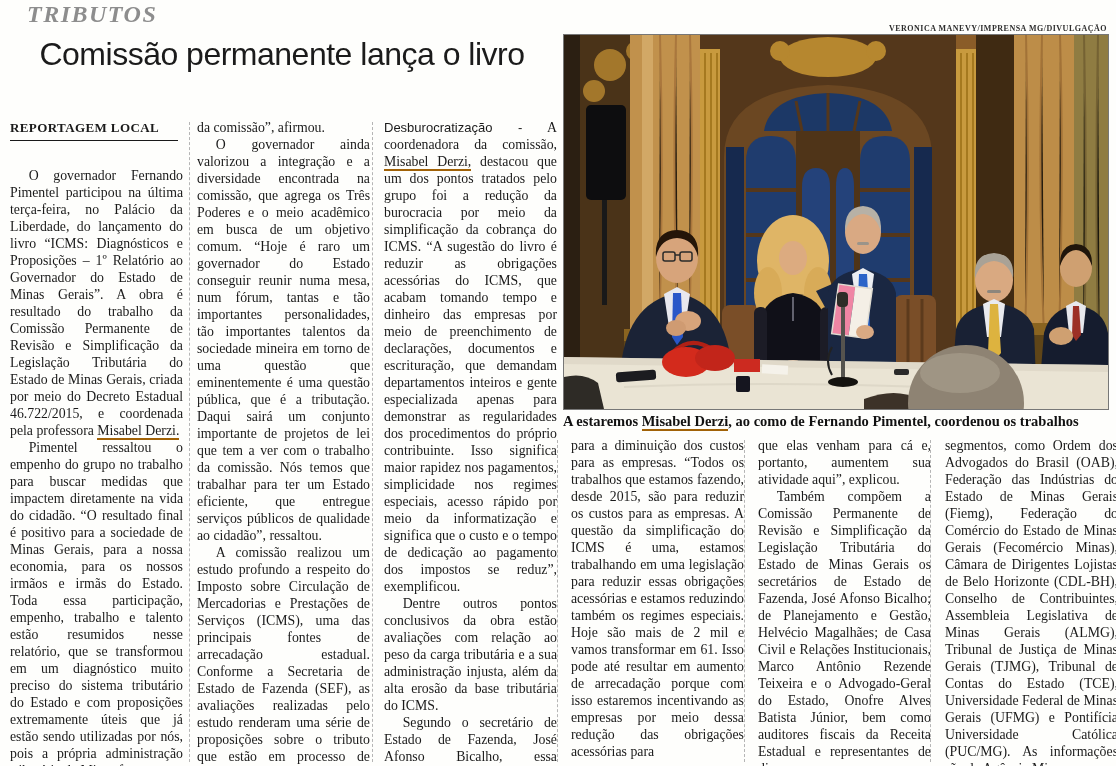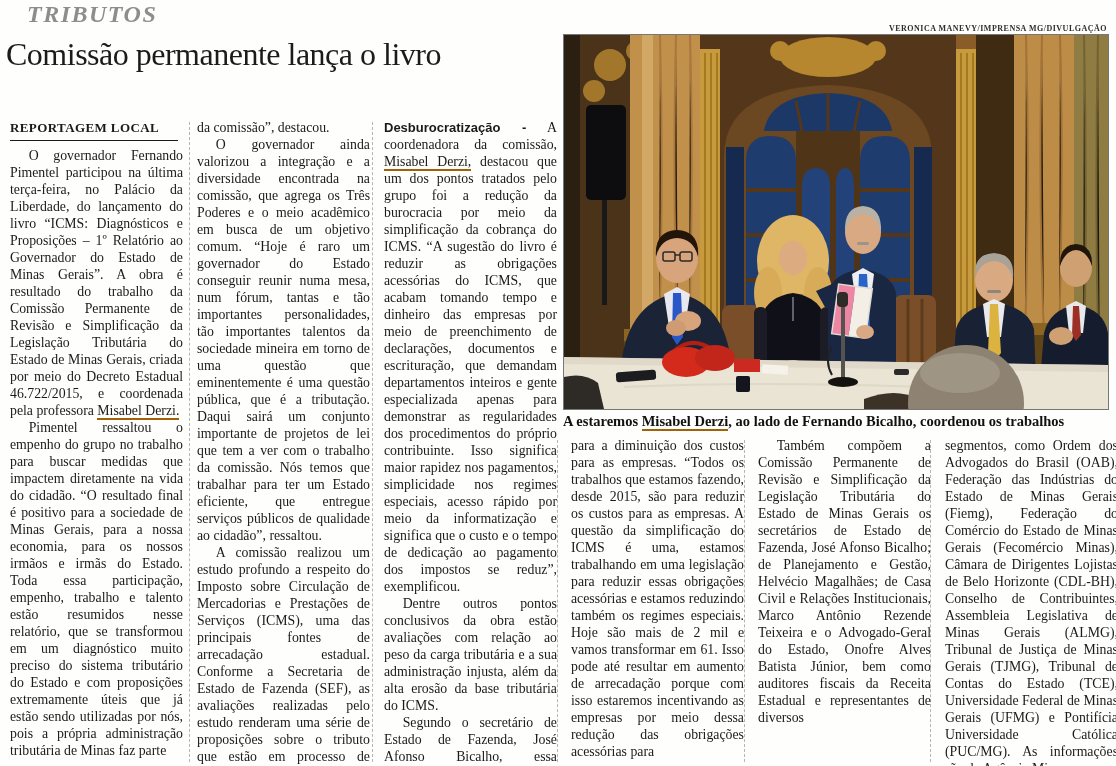--- a/index.html
+++ b/index.html
@@ -10,46 +10,47 @@
     color:#1a1a1a;
   }
   .section-label{
     position:absolute;left:27px;top:1px;
     font-family:"Liberation Serif", serif;
     font-style:italic;font-weight:bold;
     font-size:24px;letter-spacing:1.5px;color:#8d8d8d;
   }
   .headline{
     position:absolute;left:6px;top:36px;width:552px;
-    font-family:Liberation Serif, serif;
+    text-align:center;
+    font-family:Liberation Sans, sans-serif;
     font-weight:400;font-size:32px;line-height:37px;
     color:#1b1b1b;letter-spacing:-0.5px;
   }
   .kicker{
     display:block;
     font-weight:bold;font-size:13px;letter-spacing:0.4px;
     border-bottom:1.5px solid #1a1a1a;
-    padding-bottom:4px;margin-bottom:6px;width:168px;
+    padding-bottom:4px;margin-bottom:26px;width:168px;
   }
   .text-cols{
     position:absolute;display:flex;
   }
   .text-cols.left{left:10px;top:119px;width:548px;height:647px;gap:14px;}
   .text-cols.bottom{left:563px;top:437px;width:548px;height:329px;gap:14px;margin-left:8px;}
   .col{
     width:173px;height:100%;overflow:hidden;
     text-align:justify;
     font-size:13.8px;line-height:17px;
     hyphens:auto;-webkit-hyphens:auto;
   }
   .col p{margin:0;text-indent:1.35em;}
   .col p.no-indent{text-indent:0;}
   .lead-bold{
     font-family:"Liberation Sans", sans-serif;
-    font-weight:bold;font-size:13px;
+    font-weight:normal;font-size:13px;
   }
   .red-underline{border-bottom:2px solid #a16207;}
   .divider{
     position:absolute;width:0;border-left:1px dashed #b5b5b5;
   }
   .photo-credit{
     position:absolute;left:563px;top:24px;width:544px;
     text-align:right;
     font-weight:bold;font-size:8px;letter-spacing:0.5px;color:#2e2e2e;
   }
@@ -73,21 +74,21 @@
   <span>Comissão permanente lança o livro</span><br>
 </div>
 
 <div class="text-cols left">
   <div class="col">
     <span class="kicker">REPORTAGEM LOCAL</span>
     <p><span>O governador Fernando Pimentel participou na última terça-feira, no Palácio da Liberdade, do lançamento do livro “ICMS: Diagnósticos e Proposições – 1º Relatório ao Governador do Estado de Minas Gerais”. A obra é resultado do trabalho da Comissão Permanente de Revisão e Simplificação da Legislação Tributária do Estado de Minas Gerais, criada por meio do Decreto Estadual 46.722/2015, e coordenada pela professora </span><span class="red-underline">Misabel Derzi.</span></p>
     <p>Pimentel ressaltou o empenho do grupo no trabalho para buscar medidas que impactem diretamente na vida do cidadão. “O resultado final é positivo para a sociedade de Minas Gerais, para a nossa economia, para os nossos irmãos e irmãs do Estado. Toda essa participação, empenho, trabalho e talento estão resumidos nesse relatório, que se transformou em um diagnóstico muito preciso do sistema tributário do Estado e com proposições extremamente úteis que já estão sendo utilizadas por nós, pois a própria administração tributária de Minas faz parte</p>
   </div>
   <div class="col">
-    <p class="no-indent">da comissão”, destacou.</p>
+    <p class="no-indent">da comissão”, afirmou.</p>
     <p>O governador ainda valorizou a integração e a diversidade encontrada na comissão, que agrega os Três Poderes e o meio acadêmico em busca de um objetivo comum. “Hoje é raro um governador do Estado conseguir reunir numa mesa, num fórum, tantas e tão importantes personalidades, tão importantes talentos da sociedade mineira em torno de uma questão que eminentemente é uma questão pública, que é a tributação. Daqui sairá um conjunto importante de projetos de lei que tem a ver com o trabalho da comissão. Nós temos que trabalhar para ter um Estado eficiente, que entregue serviços públicos de qualidade ao cidadão”, ressaltou.</p>
     <p>A comissão realizou um estudo profundo a respeito do Imposto sobre Circulação de Mercadorias e Prestações de Serviços (ICMS), uma das principais fontes de arrecadação estadual. Conforme a Secretaria de Estado de Fazenda (SEF), as avaliações realizadas pelo estudo renderam uma série de proposições sobre o tributo que estão em processo de implantação.</p>
   </div>
   <div class="col">
     <p class="no-indent"><span class="lead-bold">Desburocratização -</span><span> A coordenadora da comissão, </span><span class="red-underline">Misabel Derzi,</span><span> destacou que um dos pontos tratados pelo grupo foi a redução da burocracia por meio da simplificação da cobrança do ICMS. “A sugestão do livro é reduzir as obrigações acessórias do ICMS, que acabam tomando tempo e dinheiro das empresas por meio de preenchimento de declarações, documentos e escrituração, que demandam departamentos inteiros e gente especializada apenas para demonstrar as regularidades dos procedimentos do próprio contribuinte. Isso significa maior rapidez nos pagamentos, simplicidade nos regimes especiais, acesso rápido por meio da informatização e significa que o custo e o tempo de dedicação ao pagamento dos impostos se reduz”, exemplificou.</span></p>
     <p>Dentre outros pontos conclusivos da obra estão avaliações com relação ao peso da carga tributária e a sua administração injusta, além da alta erosão da base tributária do ICMS.</p>
     <p>Segundo o secretário de Estado de Fazenda, José Afonso Bicalho, essa desburocratização irá contribuir</p>
   </div>
 </div>
 
@@ -254,26 +255,27 @@
     <ellipse cx="279" cy="347" rx="15" ry="5" fill="#14120f"></ellipse>
 
     <path d="M300,374 L300,364 Q332,352 354,364 L354,374 Z" fill="#3c3228"></path>
     <ellipse cx="402" cy="368" rx="58" ry="58" fill="#8e8373"></ellipse>
     <ellipse cx="396" cy="338" rx="40" ry="20" fill="#a49a88" opacity="0.8"></ellipse>
     <path d="M0,374 L0,342 Q20,337 34,348 L40,374 Z" fill="#2e2b26"></path>
   </svg>
 </div>
 
 <div class="photo-caption">
-  <span>A estaremos </span><span class="red-underline">Misabel Derzi</span><span>, ao lado de Fernando Bicalho, coordenou os trabalhos</span>
+  <span>A estaremos </span><span class="red-underline">Misabel Derzi</span><span>, ao como de Fernando Pimentel, coordenou os trabalhos</span>
 </div>
 
 <div class="text-cols bottom">
   <div class="col">
     <p class="no-indent">para a diminuição dos custos para as empresas. “Todos os trabalhos que estamos fazendo, desde 2015, são para reduzir os custos para as empresas. A questão da simplificação do ICMS é uma, estamos trabalhando em uma legislação para reduzir essas obrigações acessórias e estamos reduzindo também os regimes especiais. Hoje são mais de 2 mil e vamos transformar em 61. Isso pode até resultar em aumento de arrecadação porque com isso estaremos incentivando as empresas por meio dessa redução das obrigações acessórias para</p>
   </div>
   <div class="col">
+    <p class="no-indent">que elas venham para cá e, portanto, aumentem sua atividade aqui”, explicou.</p>
     <p>Também compõem a Comissão Permanente de Revisão e Simplificação da Legislação Tributária do Estado de Minas Gerais os secretários de Estado de Fazenda, José Afonso Bicalho; de Planejamento e Gestão, Helvécio Magalhães; de Casa Civil e Relações Institucionais, Marco Antônio Rezende Teixeira e o Advogado-Geral do Estado, Onofre Alves Batista Júnior, bem como auditores fiscais da Receita Estadual e representantes de diversos</p>
   </div>
   <div class="col">
     <p class="no-indent">segmentos, como Ordem dos Advogados do Brasil (OAB), Federação das Indústrias do Estado de Minas Gerais (Fiemg), Federação do Comércio do Estado de Minas Gerais (Fecomércio Minas), Câmara de Dirigentes Lojistas de Belo Horizonte (CDL-BH), Conselho de Contribuintes, Assembleia Legislativa de Minas Gerais (ALMG), Tribunal de Justiça de Minas Gerais (TJMG), Tribunal de Contas do Estado (TCE), Universidade Federal de Minas Gerais (UFMG) e Pontifícia Universidade Católica (PUC/MG). As informações são da Agência Minas.</p>
   </div>
 </div>
 
 </body></html>

